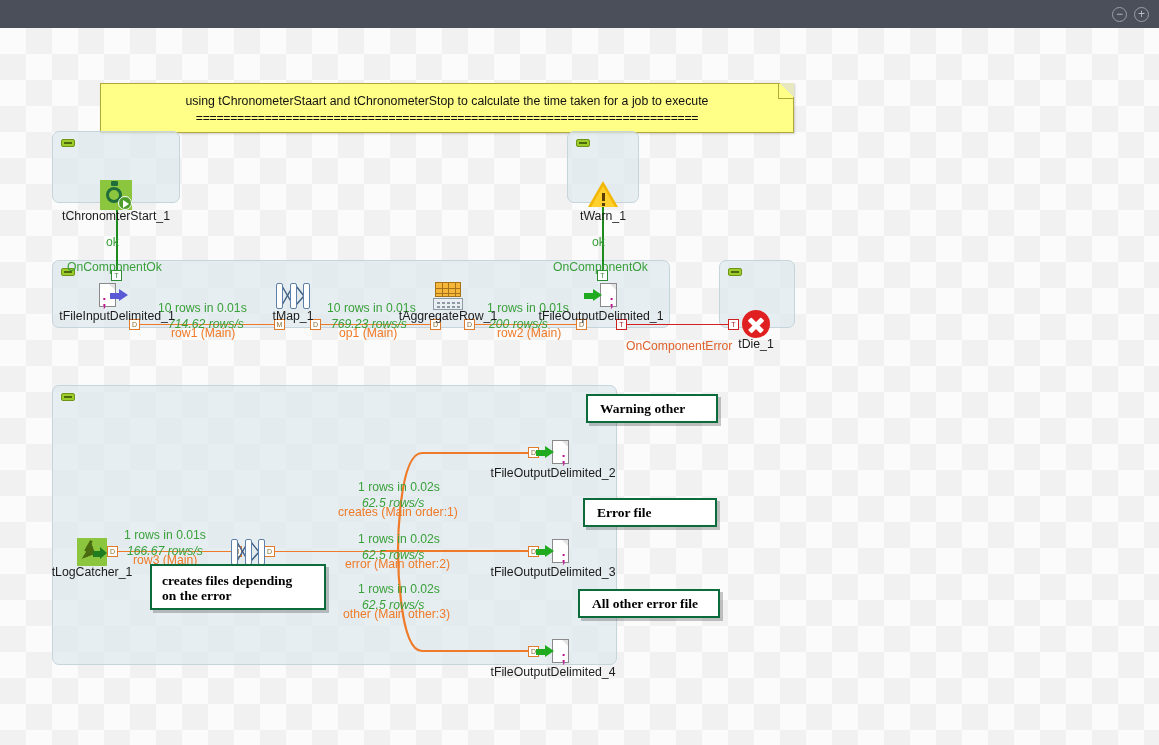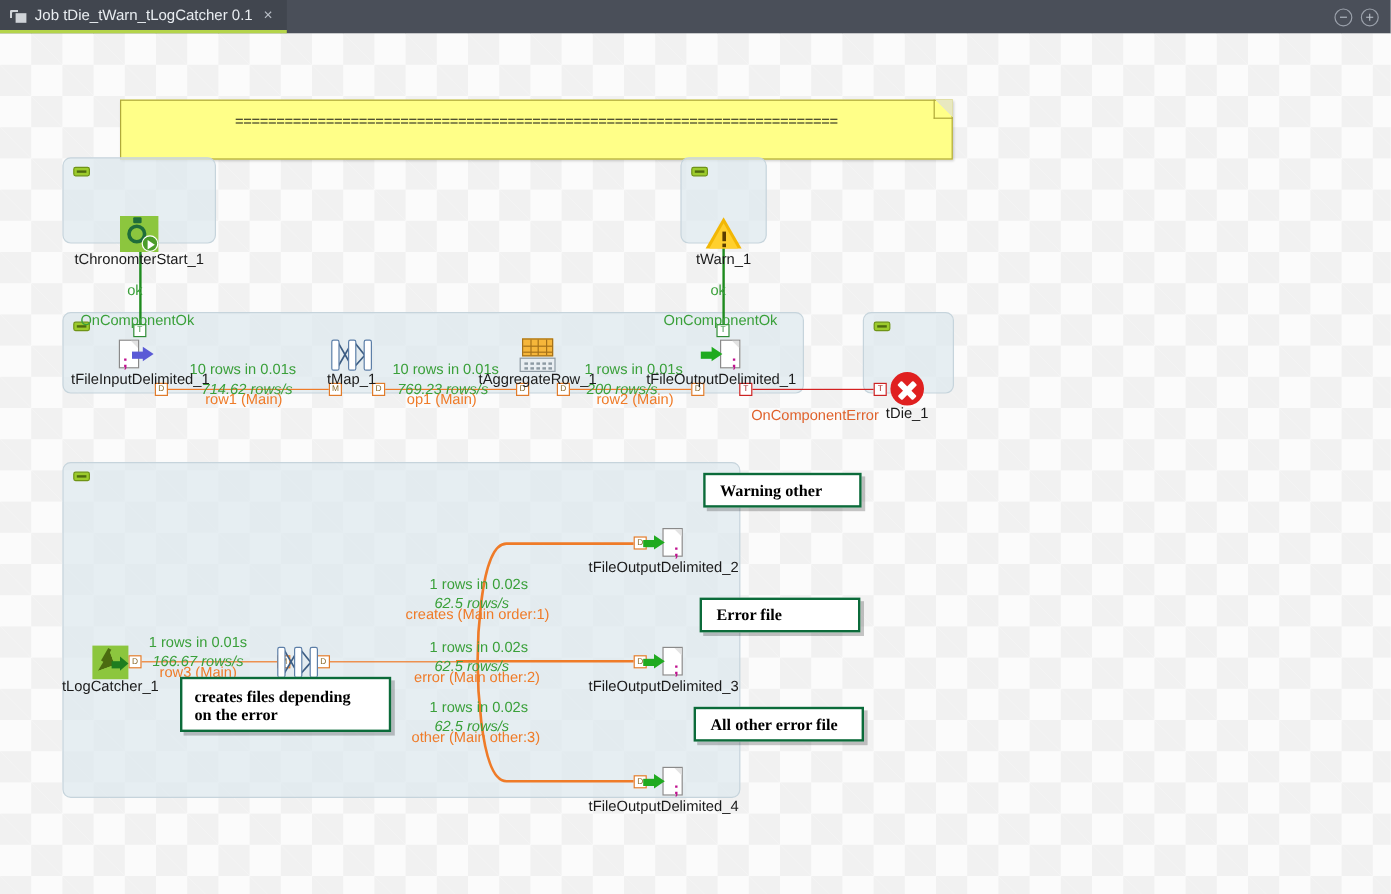--- a/index.html
+++ b/index.html
@@ -353,37 +353,30 @@
     padding: 0 12px;
     line-height: 15px;
   }
 </style>
 </head>
 <body>
 
 <div id="app">
 
   <div id="titlebar">
-    <div id="tab">
-      <span id="tab-icon">
-        <span class="c1"></span>
-          <span class="c2"></span>
-      </span>
-      <span id="tab-title">Job tDie_tWarn_tLogCatcher 0.1</span>
-      <span id="tab-close">×</span>
-    </div>
     <div class="winbtn" id="btn-zoomout">−</div>
     <div class="winbtn" id="btn-zoomin">+</div>
   </div>
 
   <div id="canvas">
 
     <div id="note">
       <div class="fold"></div>
       <div class="lines">
+        <div>using tChronometerStaart and tChronometerStop to calculate the time taken for a job to execute</div>
         <div class="l2">=========================================================================</div>
       </div>
     </div>
 
     <div class="subjob" style="left:52px; top:103px; width:128px; height:72px;">
       <div class="subjob-btn"></div>
     </div>
 
     <div class="subjob" style="left:567px; top:103px; width:72px; height:72px;">
       <div class="subjob-btn"></div>

